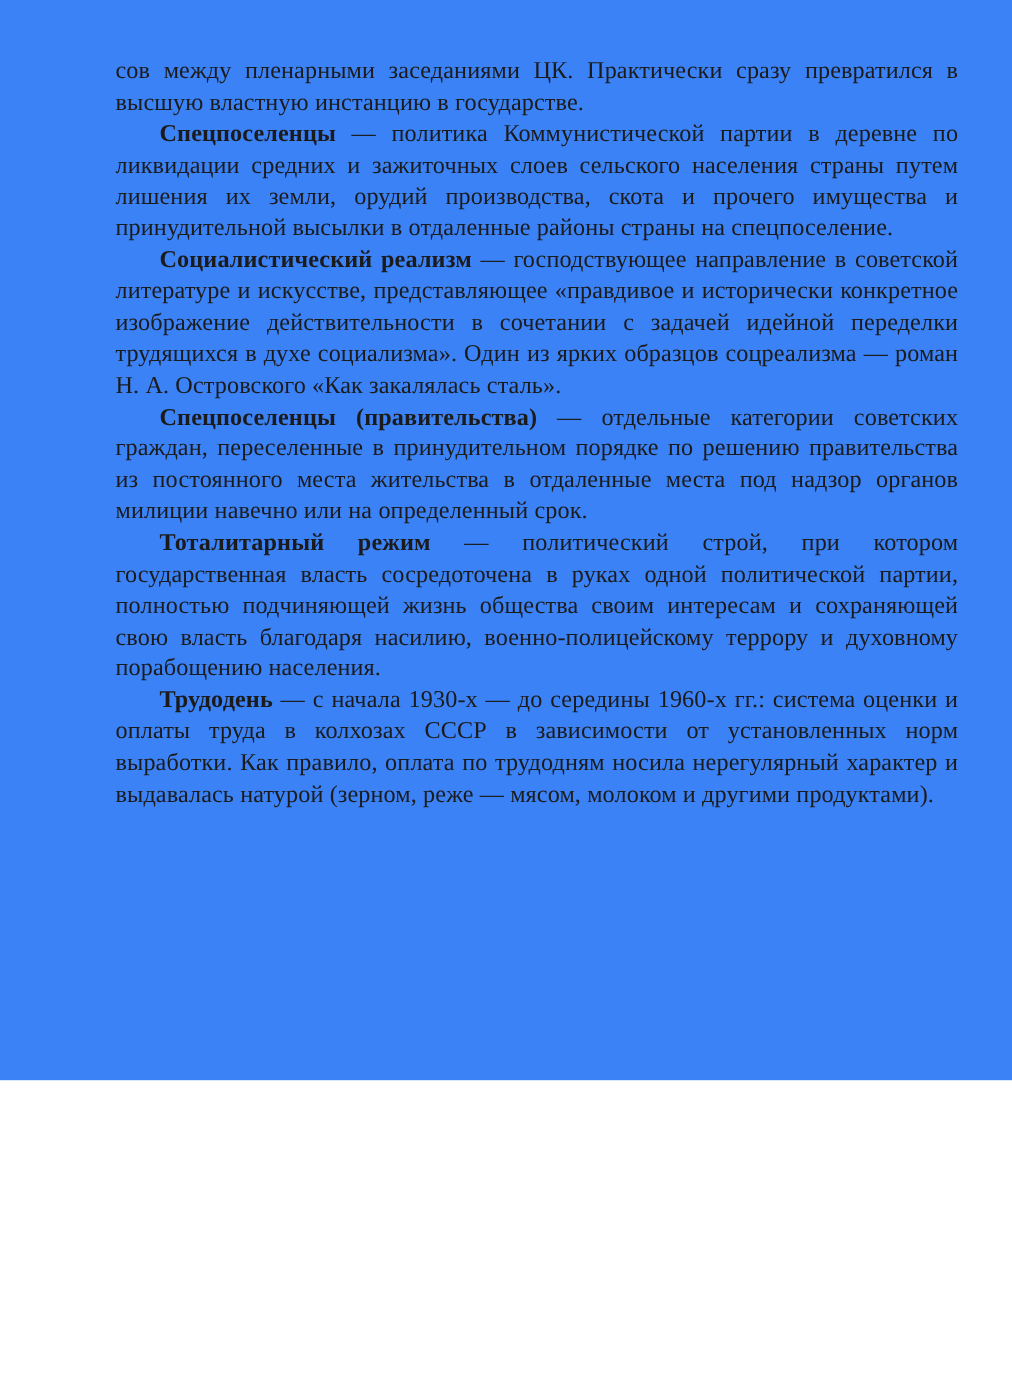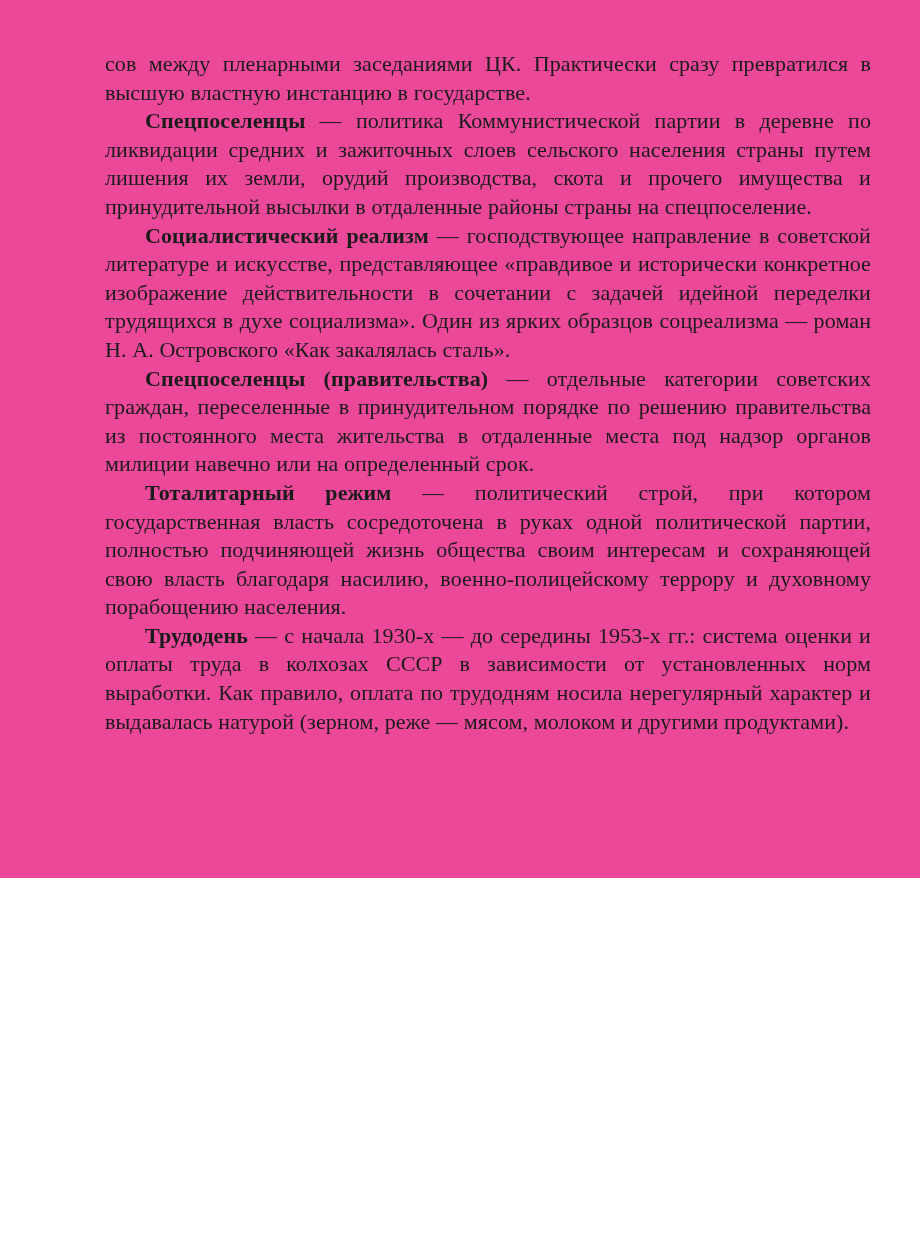--- a/index.html
+++ b/index.html
@@ -11,22 +11,22 @@
     height: 1250px;
     background: #ffffff;
     position: relative;
     overflow: hidden;
     font-family: "Liberation Serif", "DejaVu Serif", serif;
   }
   .page {
     position: absolute;
     left: 0; top: 0;
     width: 920px;
-    height: 878px;
-    background: #ec4899;
+    height: 982px;
+    background: #3b82f6;
   }
   .text-block {
     position: absolute;
     left: 105px;
     top: 50px;
     width: 766px;
     color: #1b1b1b;
     font-size: 22px;
     line-height: 28.6px;
     text-align: justify;
@@ -52,18 +52,18 @@
     <p class="para continuation"><span>сов между пленарными заседаниями ЦК. Практически сразу превратился в высшую властную инстанцию в государстве.</span></p>
 
     <p class="para"><span class="term">Спецпоселенцы</span><span> — политика Коммунистической партии в деревне по ликвидации средних и зажиточных слоев сельского населения страны путем лишения их земли, орудий производства, скота и прочего имущества и принудительной высылки в отдаленные районы страны на спецпоселение.</span></p>
 
     <p class="para"><span class="term">Социалистический реализм</span><span> — господствующее направление в советской литературе и искусстве, представляющее «правдивое и исторически конкретное изображение действительности в сочетании с задачей идейной переделки трудящихся в духе социализма». Один из ярких образцов соцреализма — роман Н. А. Островского «Как закалялась сталь».</span></p>
 
     <p class="para"><span class="term">Спецпоселенцы (правительства)</span><span> — отдельные категории советских граждан, переселенные в принудительном порядке по решению правительства из постоянного места жительства в отдаленные места под надзор органов милиции навечно или на определенный срок.</span></p>
 
     <p class="para"><span class="term">Тоталитарный режим</span><span> — политический строй, при котором государственная власть сосредоточена в руках одной политической партии, полностью подчиняющей жизнь общества своим интересам и сохраняющей свою власть благодаря насилию, военно-полицейскому террору и духовному порабощению населения.</span></p>
 
-    <p class="para"><span class="term">Трудодень</span><span> — с начала 1930-х — до середины 1953-х гг.: система оценки и оплаты труда в колхозах СССР в зависимости от установленных норм выработки. Как правило, оплата по трудодням носила нерегулярный характер и выдавалась натурой (зерном, реже — мясом, молоком и другими продуктами).</span></p>
+    <p class="para"><span class="term">Трудодень</span><span> — с начала 1930-х — до середины 1960-х гг.: система оценки и оплаты труда в колхозах СССР в зависимости от установленных норм выработки. Как правило, оплата по трудодням носила нерегулярный характер и выдавалась натурой (зерном, реже — мясом, молоком и другими продуктами).</span></p>
 
 
 
   </div>
 </div>
 
 </body></html>

